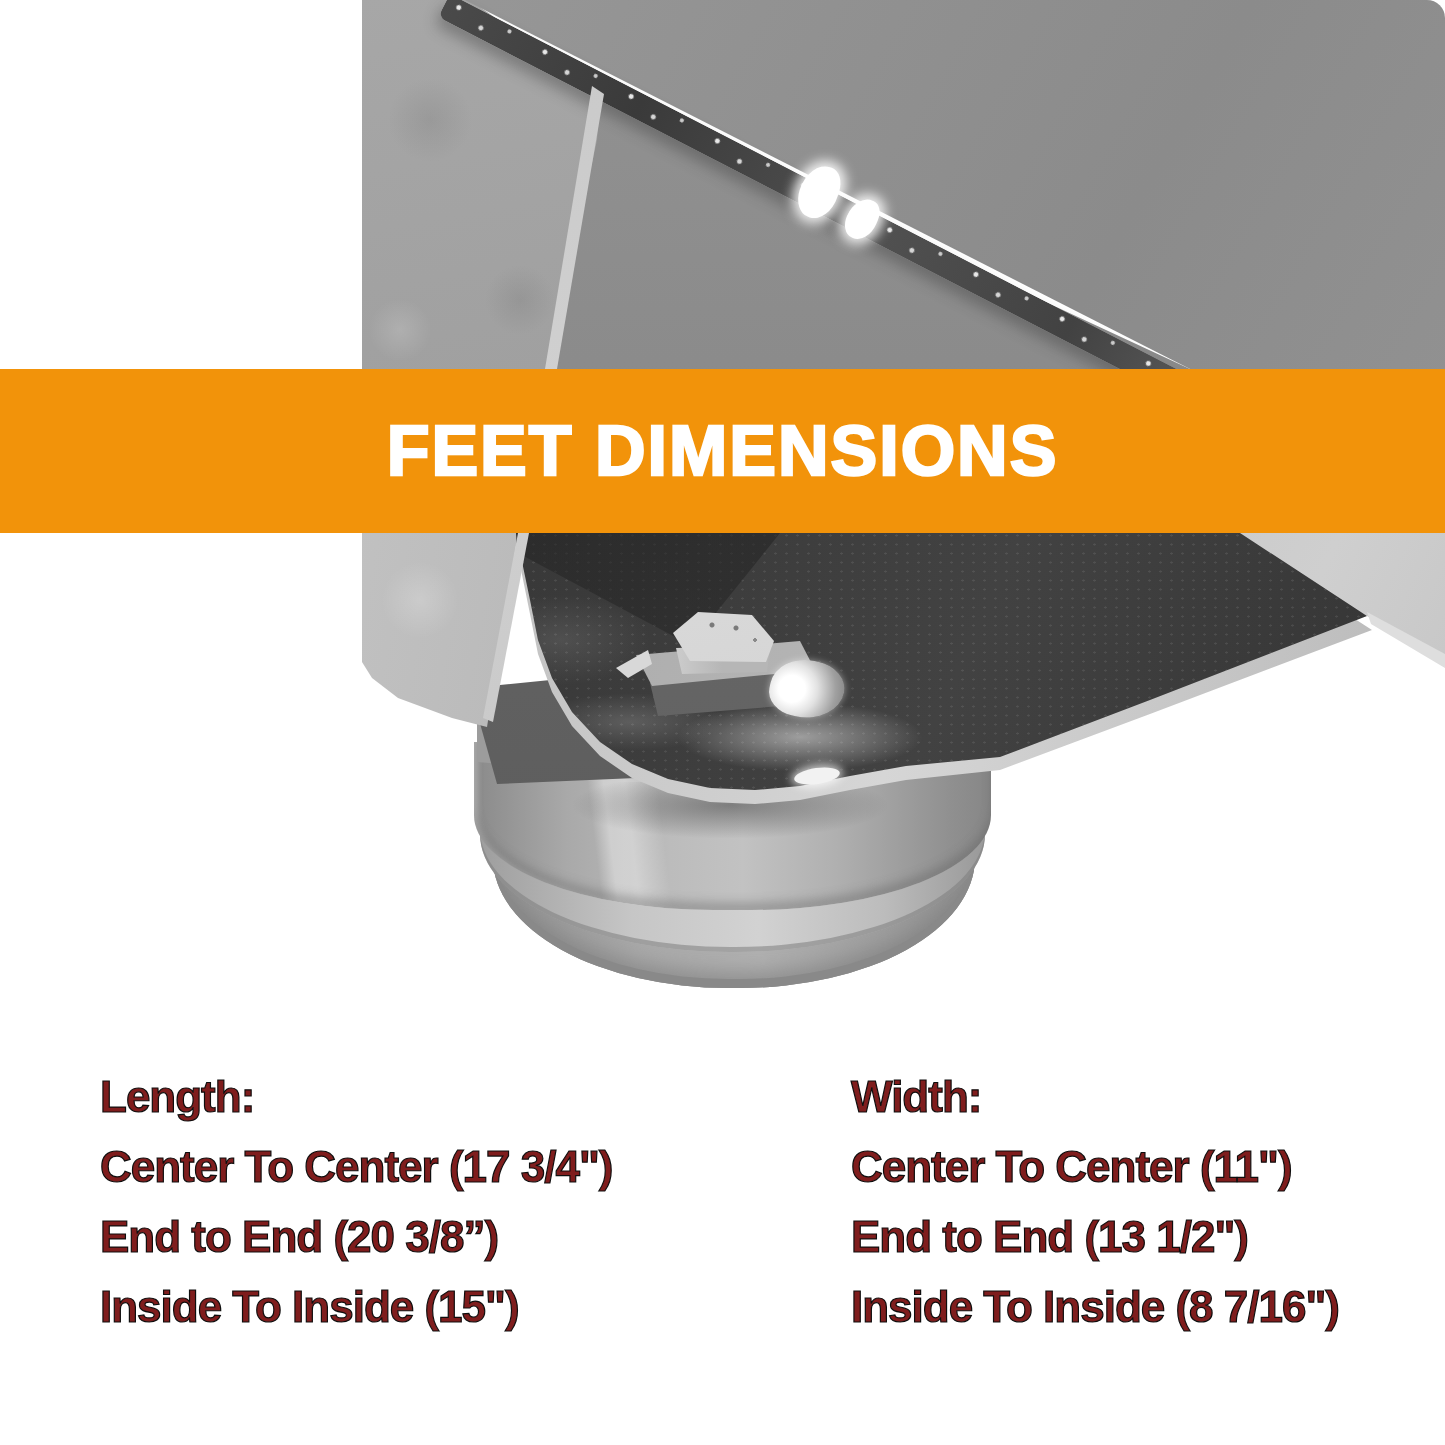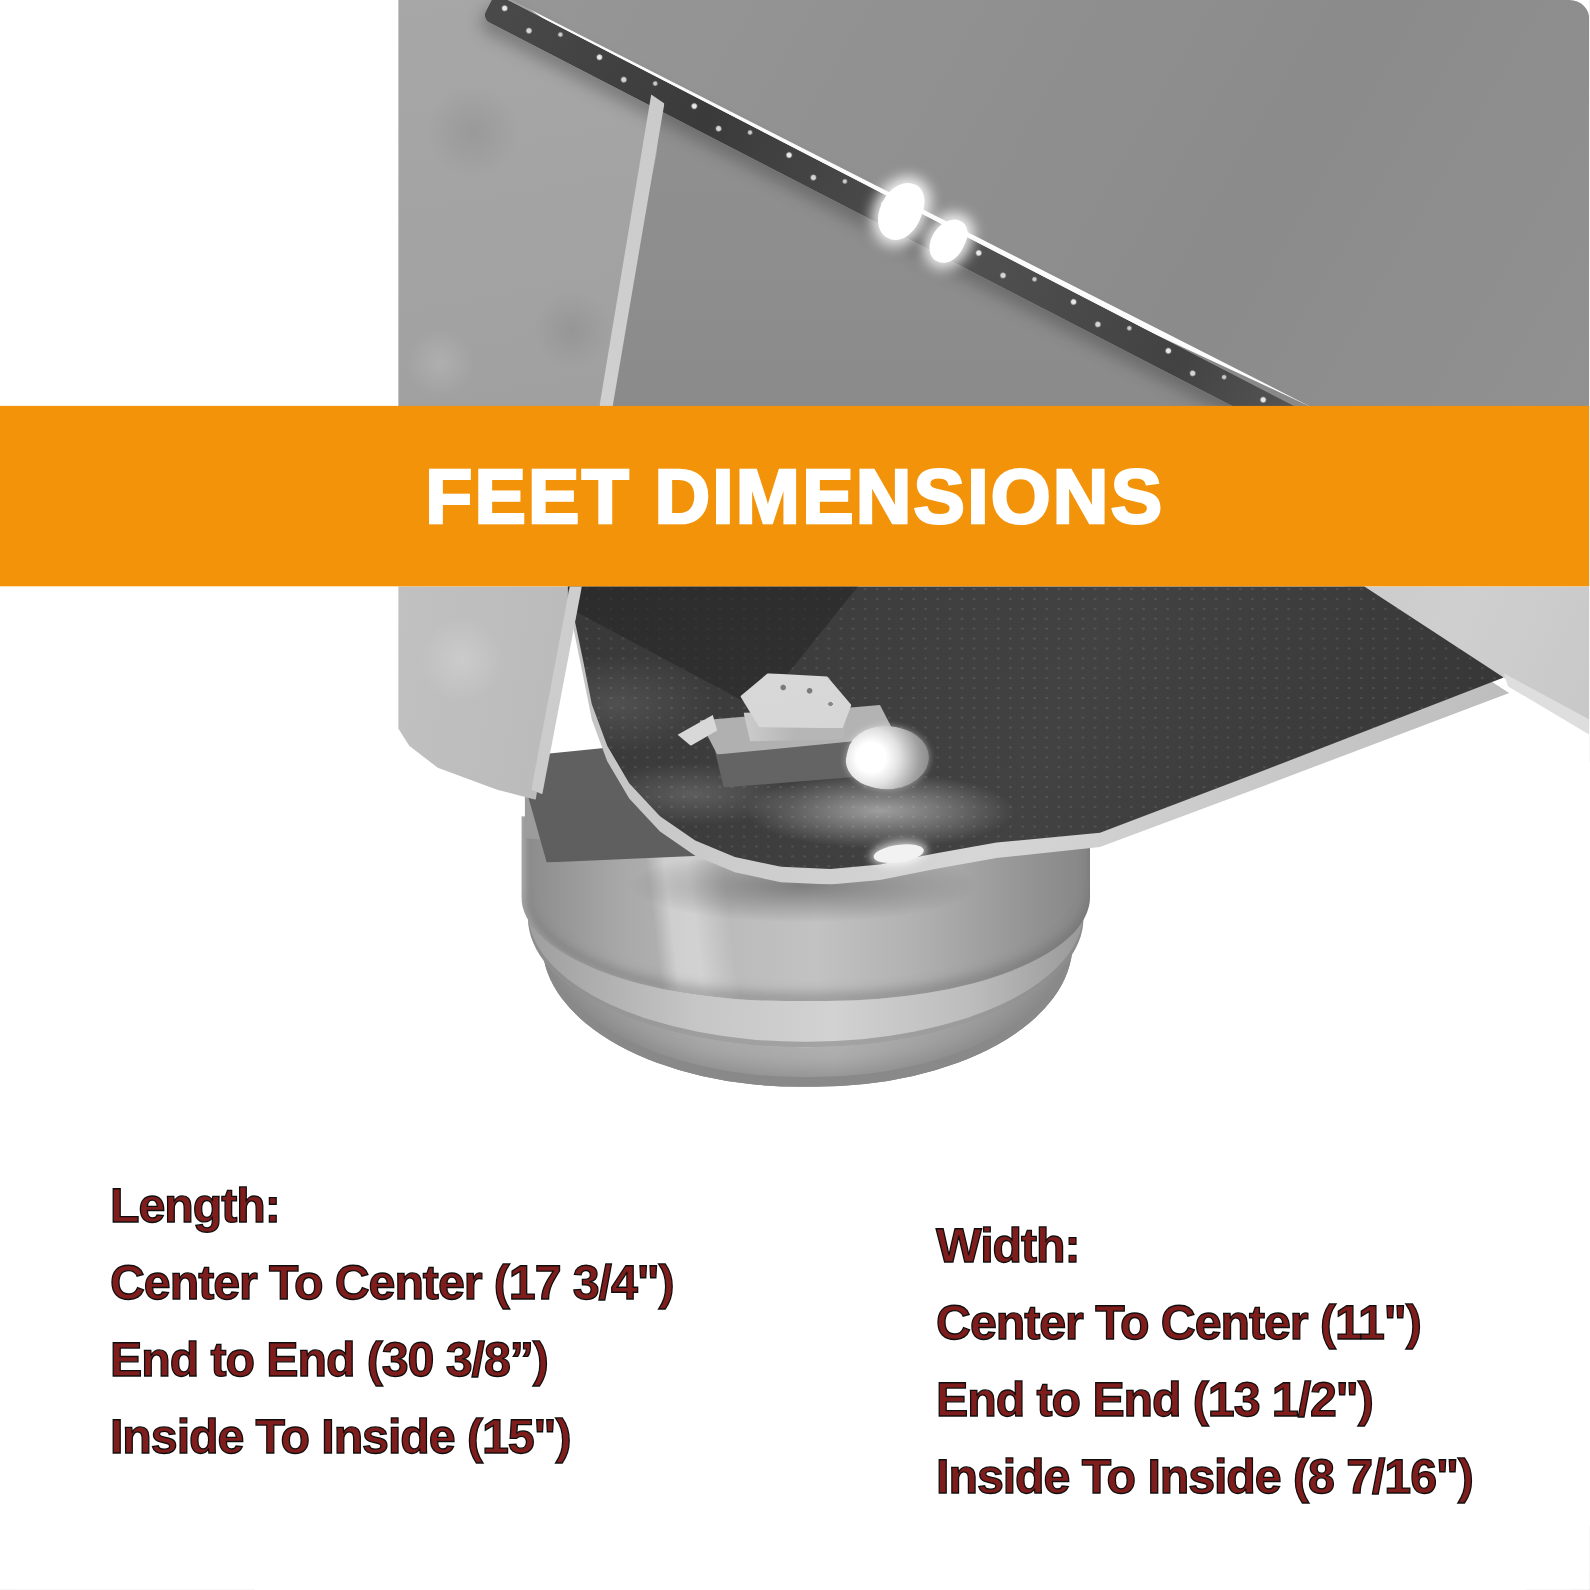--- a/index.html
+++ b/index.html
@@ -95,21 +95,21 @@
     background:#f2f2f2;box-shadow:0 0 8px 3px rgba(255,255,255,.7);transform:rotate(-8deg);}
   
   .banner{position:absolute;left:0;top:369px;width:1445px;height:164px;background:#F2930A;
     display:flex;align-items:center;justify-content:center;z-index:10;}
   .banner-title{color:#ffffff;font-size:70px;font-weight:800;letter-spacing:2px;
     -webkit-text-stroke:2.5px #ffffff;white-space:nowrap;}
   
   .dim-col{position:absolute;z-index:5;color:#7f1d1d;font-size:44px;font-weight:800;
     letter-spacing:-1px;line-height:70px;-webkit-text-stroke:1.2px #0e0e0e;white-space:nowrap;}
   .dim-col-length{left:100px;top:1062px;}
-  .dim-col-width{left:851px;top:1098px;}
+  .dim-col-width{left:851px;top:1062px;}
 </style>
 </head>
 <body>
 
 <div class="canvas">
 
   <div>
 
     <div class="ly panel-left"></div>
     <div class="ly panel-upper-right"></div>
@@ -144,21 +144,21 @@
     <div class="edge-glint"></div>
   </div>
 
   <div class="banner">
     <div class="banner-title">FEET DIMENSIONS</div>
   </div>
 
   <div class="dim-col dim-col-length">
     <div>Length:</div>
     <div>Center To Center (17 3/4")</div>
-    <div>End to End (30 3/8”)</div>
+    <div>End to End (20 3/8”)</div>
     <div>Inside To Inside (15")</div>
   </div>
 
   <div class="dim-col dim-col-width">
     <div>Width:</div>
     <div>Center To Center (11")</div>
     <div>End to End (13 1/2")</div>
     <div>Inside To Inside (8 7/16")</div>
   </div>
 

